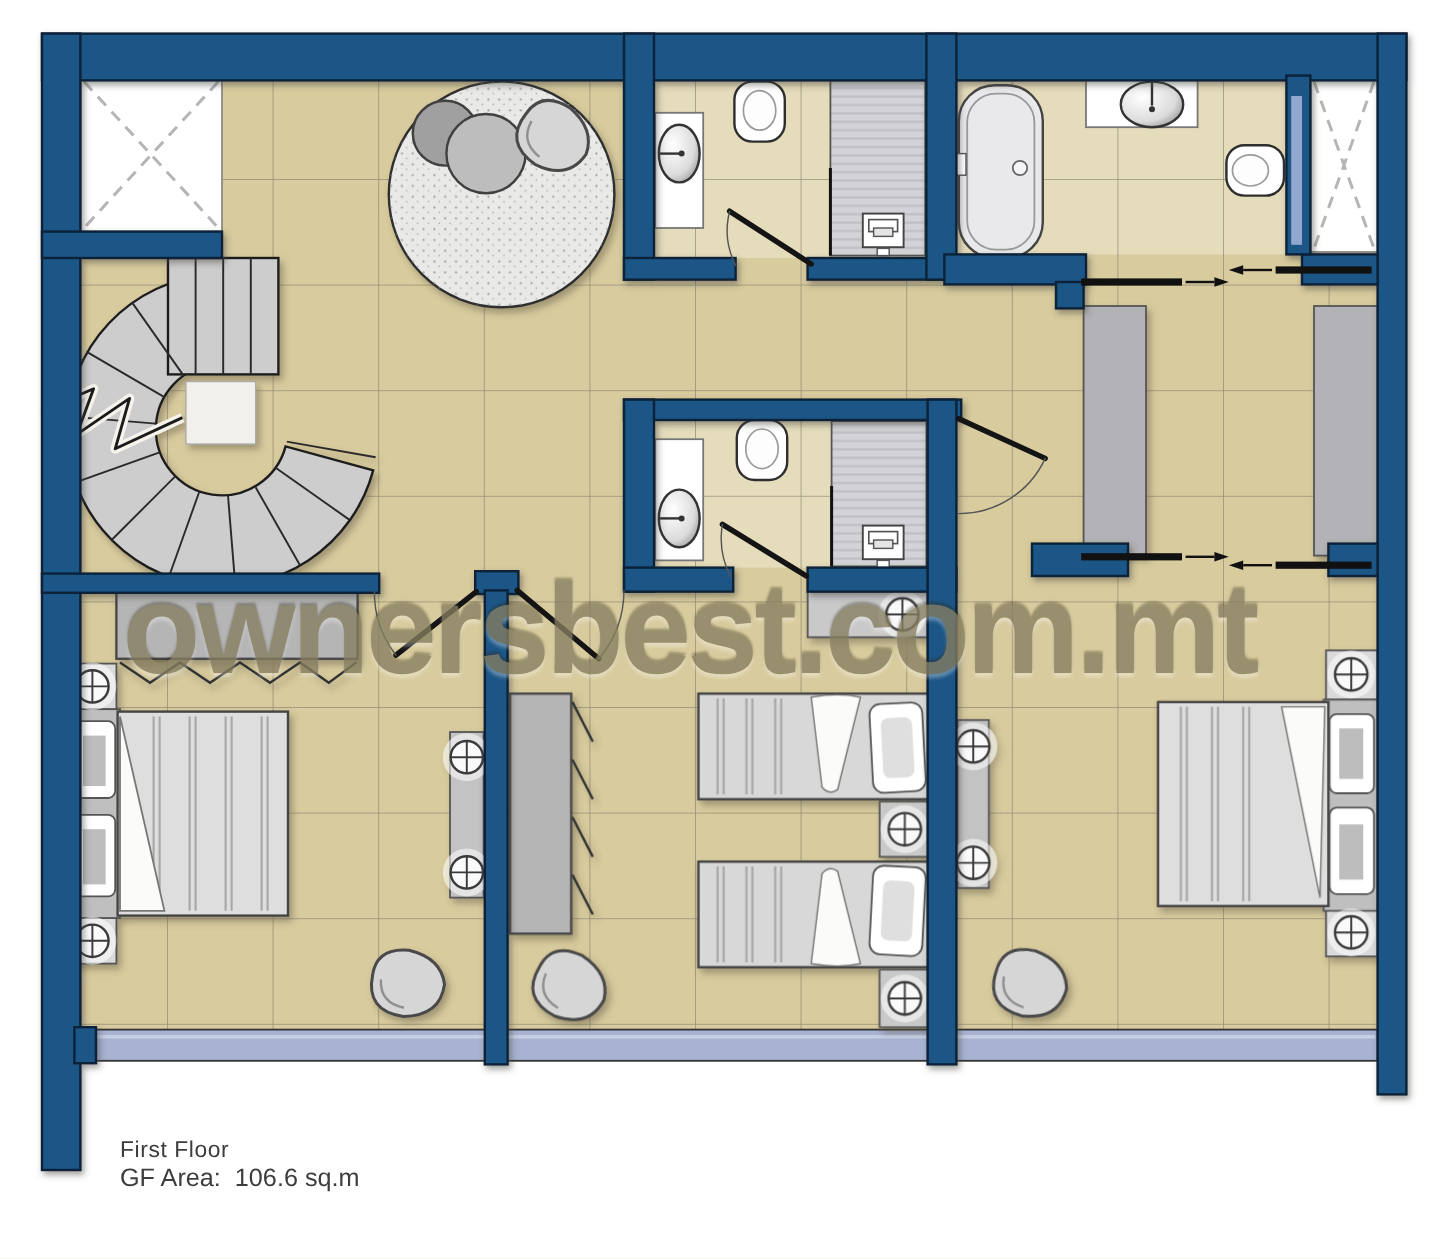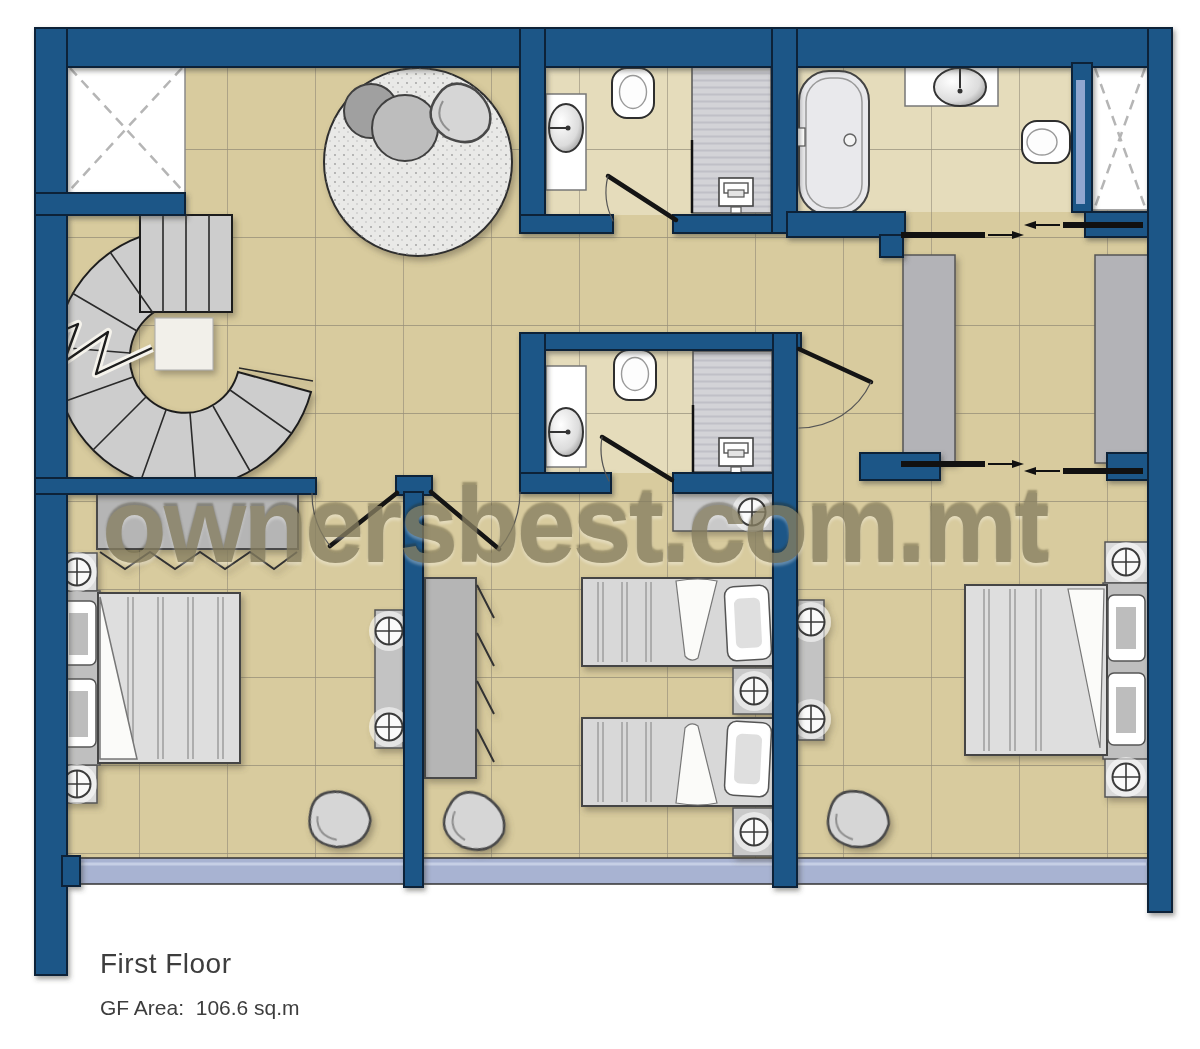--- a/index.html
+++ b/index.html
@@ -3,22 +3,22 @@
 <meta charset="utf-8">
 <style>
   html,body{margin:0;padding:0;}
   body{
     width:1200px;height:1049px;position:relative;overflow:hidden;
     background:#ffffff;font-family:"Liberation Sans",sans-serif;
   }
   #plan-svg{position:absolute;left:0;top:0;}
   .wall{fill:var(--wall,#1d5787);stroke:var(--wall-outline,#0b2238);stroke-width:2;}
   .caption{position:absolute;left:100px;top:948px;color:var(--text,#3d3d3d);}
-  .caption .title{font-size:28px;letter-spacing:.5px;}
-  .caption .area{font-size:21px;margin-top:16px;white-space:pre;}
+  .caption .title{font-size:19px;letter-spacing:.5px;}
+  .caption .area{font-size:21px;white-space:pre;}
   .watermark{
     position:absolute;left:102px;top:472px;width:1060px;
     font-family:Liberation Sans, sans-serif;font-weight:700;
     font-size:106px;line-height:1;letter-spacing:-3px;white-space:nowrap;
     color:var(--watermark,#867e60);opacity:.78;
     text-shadow:0 -3px 2px rgba(45,40,20,.45),0 3px 3px rgba(255,255,255,.4);
     pointer-events:none;
   }
 </style>
 </head>

